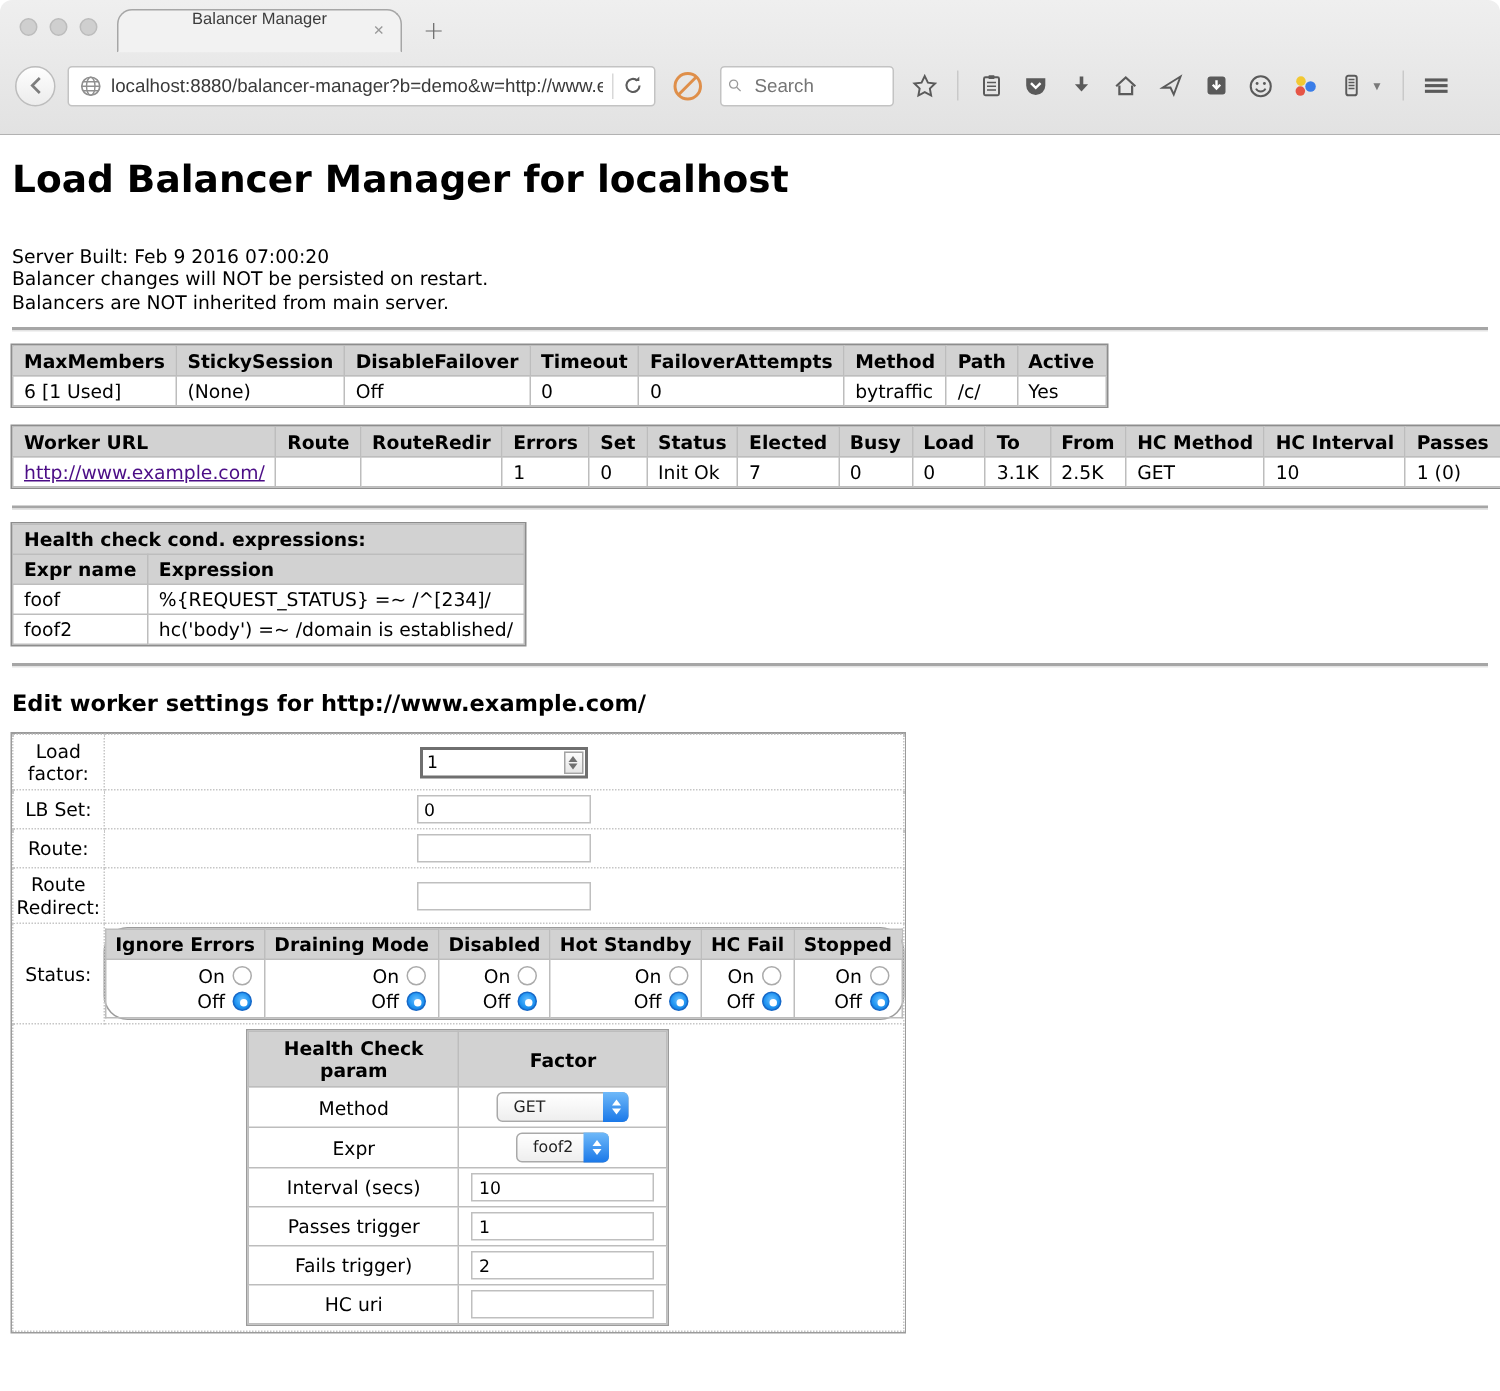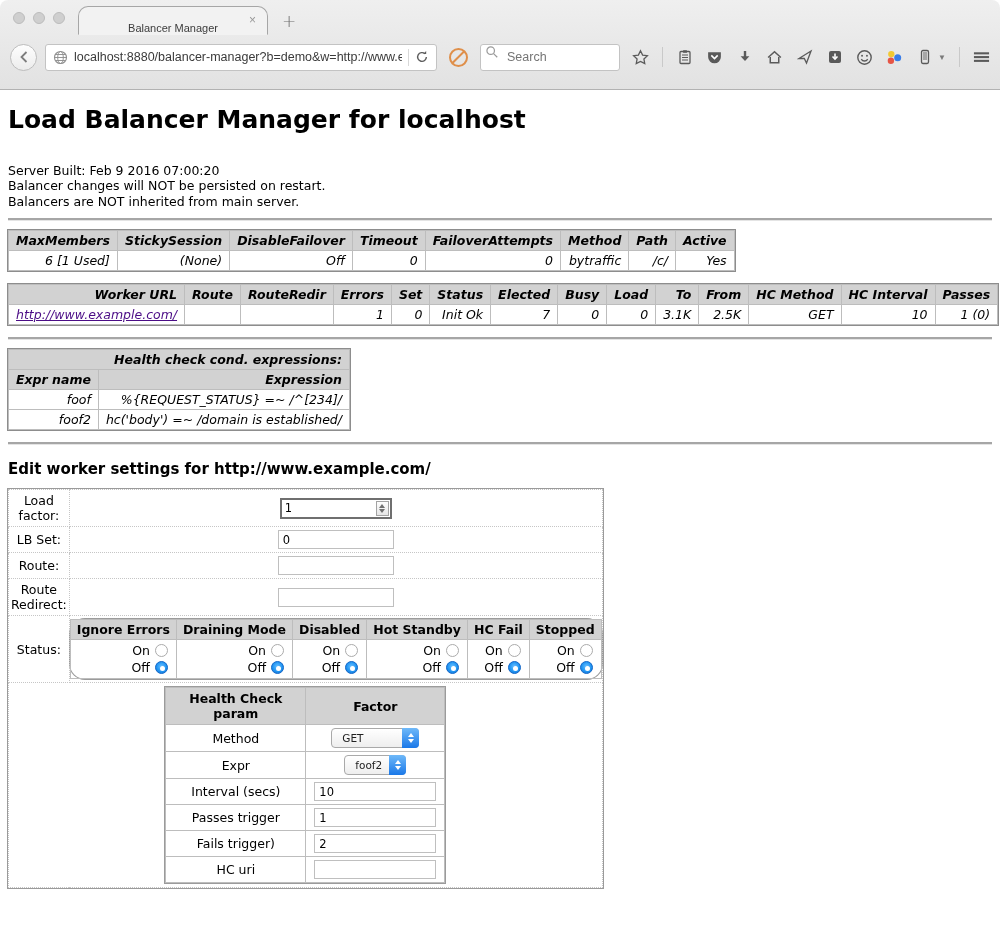--- a/index.html
+++ b/index.html
@@ -18,21 +18,21 @@
     border-radius:8px 8px 0 0;
     position:relative;
   }
   .tabbar { height:34px; position:relative; }
   .traffic { position:absolute; left:13px; top:12px; display:flex; gap:8px; }
   .light { width:12px; height:12px; border-radius:50%; background:#cfcfcf; border:1px solid #bcbcbc; }
   .tab {
     position:absolute; left:78px; bottom:-1px; width:190px; height:29px;
     background:#f2f2f2; border:1px solid #a6a6a6; border-bottom:1px solid #f2f2f2;
     border-radius:10px 10px 0 0;
-    display:flex; align-items:flex-end; justify-content:center;
+    display:flex; align-items:flex-start; justify-content:center;
     font-size:11px; color:#3c3c3c;
     font-family:"Liberation Sans", sans-serif;
   }
   .tab-close { position:absolute; right:11px; top:7px; color:#9a9a9a; font-size:12px; line-height:12px; cursor:default; }
   .newtab { position:absolute; left:282px; bottom:3px; font-size:17px; color:#6d6d6d; font-weight:300; }
   .navbar {
     display:flex; align-items:center; gap:8px;
     height:40px; padding:0 10px; margin-top:3px;
     font-family:"Liberation Sans", sans-serif;
   }
@@ -41,22 +41,22 @@
     border:1px solid #bdbdbd; background:linear-gradient(#fefefe,#ececec);
     display:flex; align-items:center; justify-content:center; flex:0 0 auto;
   }
   .urlbar {
     width:392px; height:27px; background:#fff; border:1px solid #c3c3c3; border-radius:3px;
     display:flex; align-items:center; gap:6px; padding:0 7px; flex:0 0 auto;
   }
   .url-text { flex:1; font-size:12.5px; color:#3a3a3a; white-space:nowrap; overflow:hidden; }
   .url-sep { width:1px; height:17px; background:#d8d8d8; }
   .searchbox {
-    width:140px; height:27px; background:#fff; border:1px solid #c3c3c3; border-radius:3px;
-    display:flex; gap:6px; padding:0 4px; flex:0 0 auto;
+    width:116px; height:27px; background:#fff; border:1px solid #c3c3c3; border-radius:3px;
+    display:flex; align-items:center; gap:6px; padding:0 4px; flex:0 0 auto;
   }
   .searchbox input {
     border:none; outline:none; width:90px; font-size:12.5px;
     font-family:"Liberation Sans", sans-serif; color:#444; background:transparent;
   }
   .block-icon {
     width:19px; height:19px; border-radius:50%; border:2px solid #df8f4a; position:relative; flex:0 0 auto; margin:0 4px;
   }
   .block-icon::after {
     content:""; position:absolute; left:-1px; top:6.5px; width:17px; height:2px;
@@ -67,21 +67,21 @@
   .vsep { width:1px; height:20px; background:#c9c9c9; }
   .caret { font-size:8px; color:#7a7a7a; margin-left:-8px; }
   
   .content { padding:0 8px; }
   h1 { font-size:25px; margin:15px 0 13px 0; }
   .server-info { font-size:12.5px; line-height:15.5px; margin:0; }
   hr.rule { border:0; border-top:2px solid #a6a6a6; border-bottom:1px solid #e4e4e4; margin:9px 0; }
   h3 { font-size:15px; margin:15px 0 11px 0; }
   a.vlink { color:#4b0d86; text-decoration:underline; }
   table.grid { border-collapse:collapse; font-size:12.5px; box-shadow:0 0 0 1px #8d8d8d; background:#fff; }
-  table.grid th, table.grid td { border:1px solid #bdbdbd; padding:2px 7px; text-align:right; white-space:nowrap;font-style:italic; }
+  table.grid th, table.grid td { border:1px solid #bdbdbd; padding:2px 7px; text-align:left; white-space:nowrap; }
   table.grid th { background:#d2d2d2; }
   .mt { margin-top:13px; }
   
   table.form { border-collapse:collapse; width:563px; font-size:12.5px; box-shadow:0 0 0 1px #9b9b9b; margin-top:4px; }
   table.form > tbody > tr > td { border:1px dotted #c6c6c6; padding:3px 2px; }
   td.flabel { width:100px; text-align:center; }
   td.fvalue { text-align:center; }
   input.txt {
     border:1px solid #bfbfbf; height:19px; font-size:11.5px; padding:1px 4px;
     font-family:"DejaVu Sans", sans-serif; width:116px;

